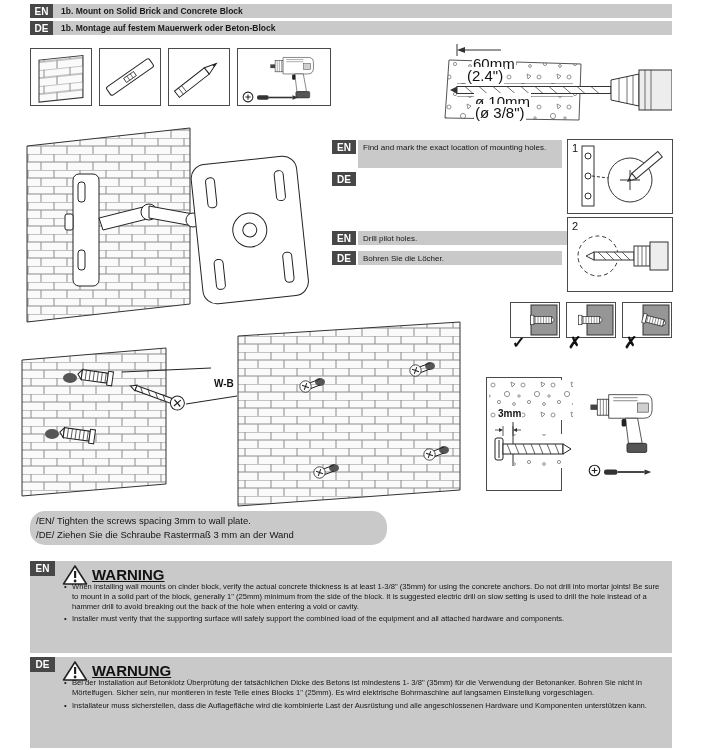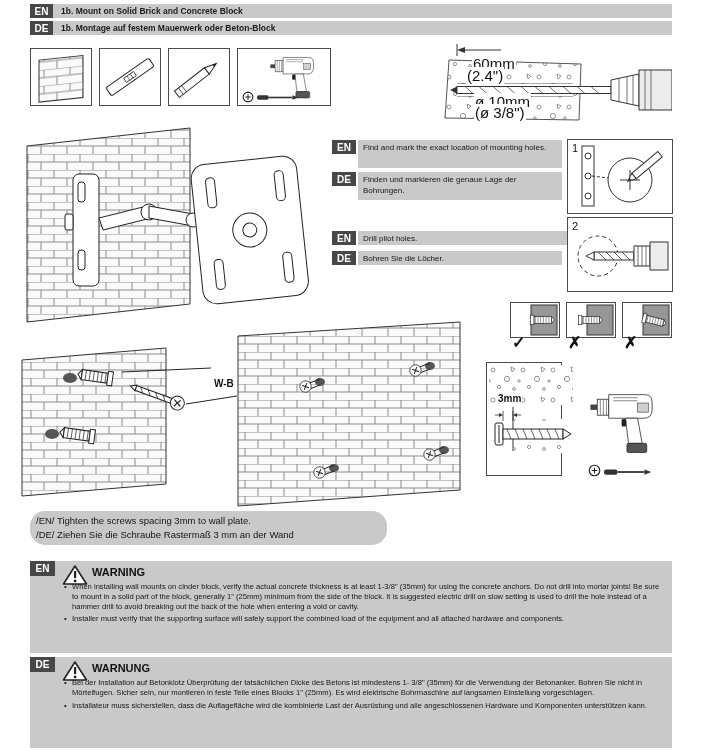--- a/index.html
+++ b/index.html
@@ -13,21 +13,21 @@
           display:flex; align-items:center; padding-left:8px; }
   .toolbox { border:1px solid #4a4a4a; background:#fff; }
   .figbox { border:1px solid #4a4a4a; background:#fff; }
   .graytext { background:#c9c9c9; color:#151515; font-size:8px; line-height:11px; padding:2px 5px; }
   .fignum { font-size:11px; color:#111; }
   .dimlabel { font-size:15px; color:#111; background:#fff; padding:0 1px; white-space:nowrap;margin-top:12px; }
   .partlabel { font-size:10px; font-weight:bold; color:#111; white-space:nowrap; }
   .mark { font-size:16px; font-weight:bold; color:#111; line-height:16px; }
   .notebar { background:#c9c9c9; color:#151515; font-size:9.5px; line-height:13.5px; padding:3px 6px;border-radius:15px; }
   .warnblock { background:#c9c9c9; }
-  .warntitle { font-size:11px; font-weight:bold; color:#111; }
+  .warntitle { font-size:15px; font-weight:bold; color:#111;text-decoration:underline; }
   .warnlist { list-style:none; font-size:7.6px; line-height:9.8px; color:#151515; }
   .warnlist li { position:relative; padding-left:8px; margin-bottom:3px; }
   .warnlist li::before { content:"\2022"; position:absolute; left:0; top:0; }
 </style>
 </head>
 <body>
 
 <svg width="0" height="0" style="position:absolute" aria-hidden="true">
   <defs>
     <pattern id="brick" width="26" height="16" patternUnits="userSpaceOnUse">
@@ -161,21 +161,20 @@
       <rect x="196" y="52" width="9" height="30" rx="4"></rect>
       <rect x="265" y="52" width="9" height="30" rx="4"></rect>
       <rect x="196" y="134" width="9" height="30" rx="4"></rect>
       <rect x="265" y="134" width="9" height="30" rx="4"></rect>
     </g>
   </svg>
 
   <div class="abs badge" style="left:332px;top:140px;width:24px;height:14px">EN</div>
   <div class="abs graytext" style="left:358px;top:140px;width:204px;height:28px">Find and mark the exact location of mounting holes.</div>
   <div class="abs badge" style="left:332px;top:172px;width:24px;height:14px">DE</div>
-  <div class="abs graytext" style="left:358px;top:172px;width:204px;height:28px">Finden und markieren die genaue Lage der Bohrungen.</div>
 
   <div class="abs badge" style="left:332px;top:231px;width:24px;height:14px">EN</div>
   <div class="abs graytext" style="left:358px;top:231px;width:232px;height:14px">Drill pilot holes.</div>
   <div class="abs badge" style="left:332px;top:251px;width:24px;height:14px">DE</div>
   <div class="abs graytext" style="left:358px;top:251px;width:204px;height:14px">Bohren Sie die Löcher.</div>
 
   <div class="abs figbox" style="left:567px;top:139px;width:106px;height:75px">
     <span class="abs fignum" style="left:4px;top:2px">1</span>
     <svg width="104" height="73">
       <rect x="14" y="6" width="12" height="60" fill="#fff" stroke="#333"></rect>
@@ -278,21 +277,21 @@
       <use href="#screwhead-sym" x="81" y="146" width="13" height="13"></use>
     </g>
     <g>
       <ellipse cx="212" cy="130" rx="5" ry="4" fill="#555"></ellipse>
       <line x1="212" y1="127" x2="199" y2="132" stroke="#222"></line>
         <line x1="212" y1="133" x2="199" y2="138" stroke="#222"></line>
       <use href="#screwhead-sym" x="191" y="128" width="13" height="13"></use>
     </g>
   </svg>
 
-  <div class="abs figbox" style="left:486px;top:362px;width:76px;height:114px">
+  <div class="abs figbox" style="left:486px;top:377px;width:76px;height:114px">
     <svg width="88" height="112">
       <rect x="2" y="2" width="84" height="40" fill="url(#concrete)"></rect>
       <rect x="27" y="56" width="57" height="34" fill="url(#concrete)"></rect>
       <line x1="26" y1="44" x2="26" y2="88" stroke="#333"></line>
       <rect x="27" y="60" width="57" height="20" fill="#fff"></rect>
       <path d="M16 58V48 M26 58V48" stroke="#333" stroke-width="0.8"></path>
       <path d="M8 52H14 M28 52H34" stroke="#333" stroke-width="0.8"></path>
       <polygon points="16,52 12,50 12,54" fill="#333"></polygon>
       <polygon points="26,52 30,50 30,54" fill="#333"></polygon>
       <rect x="8" y="60" width="8" height="22" rx="2" fill="#fff" stroke="#222"></rect>

